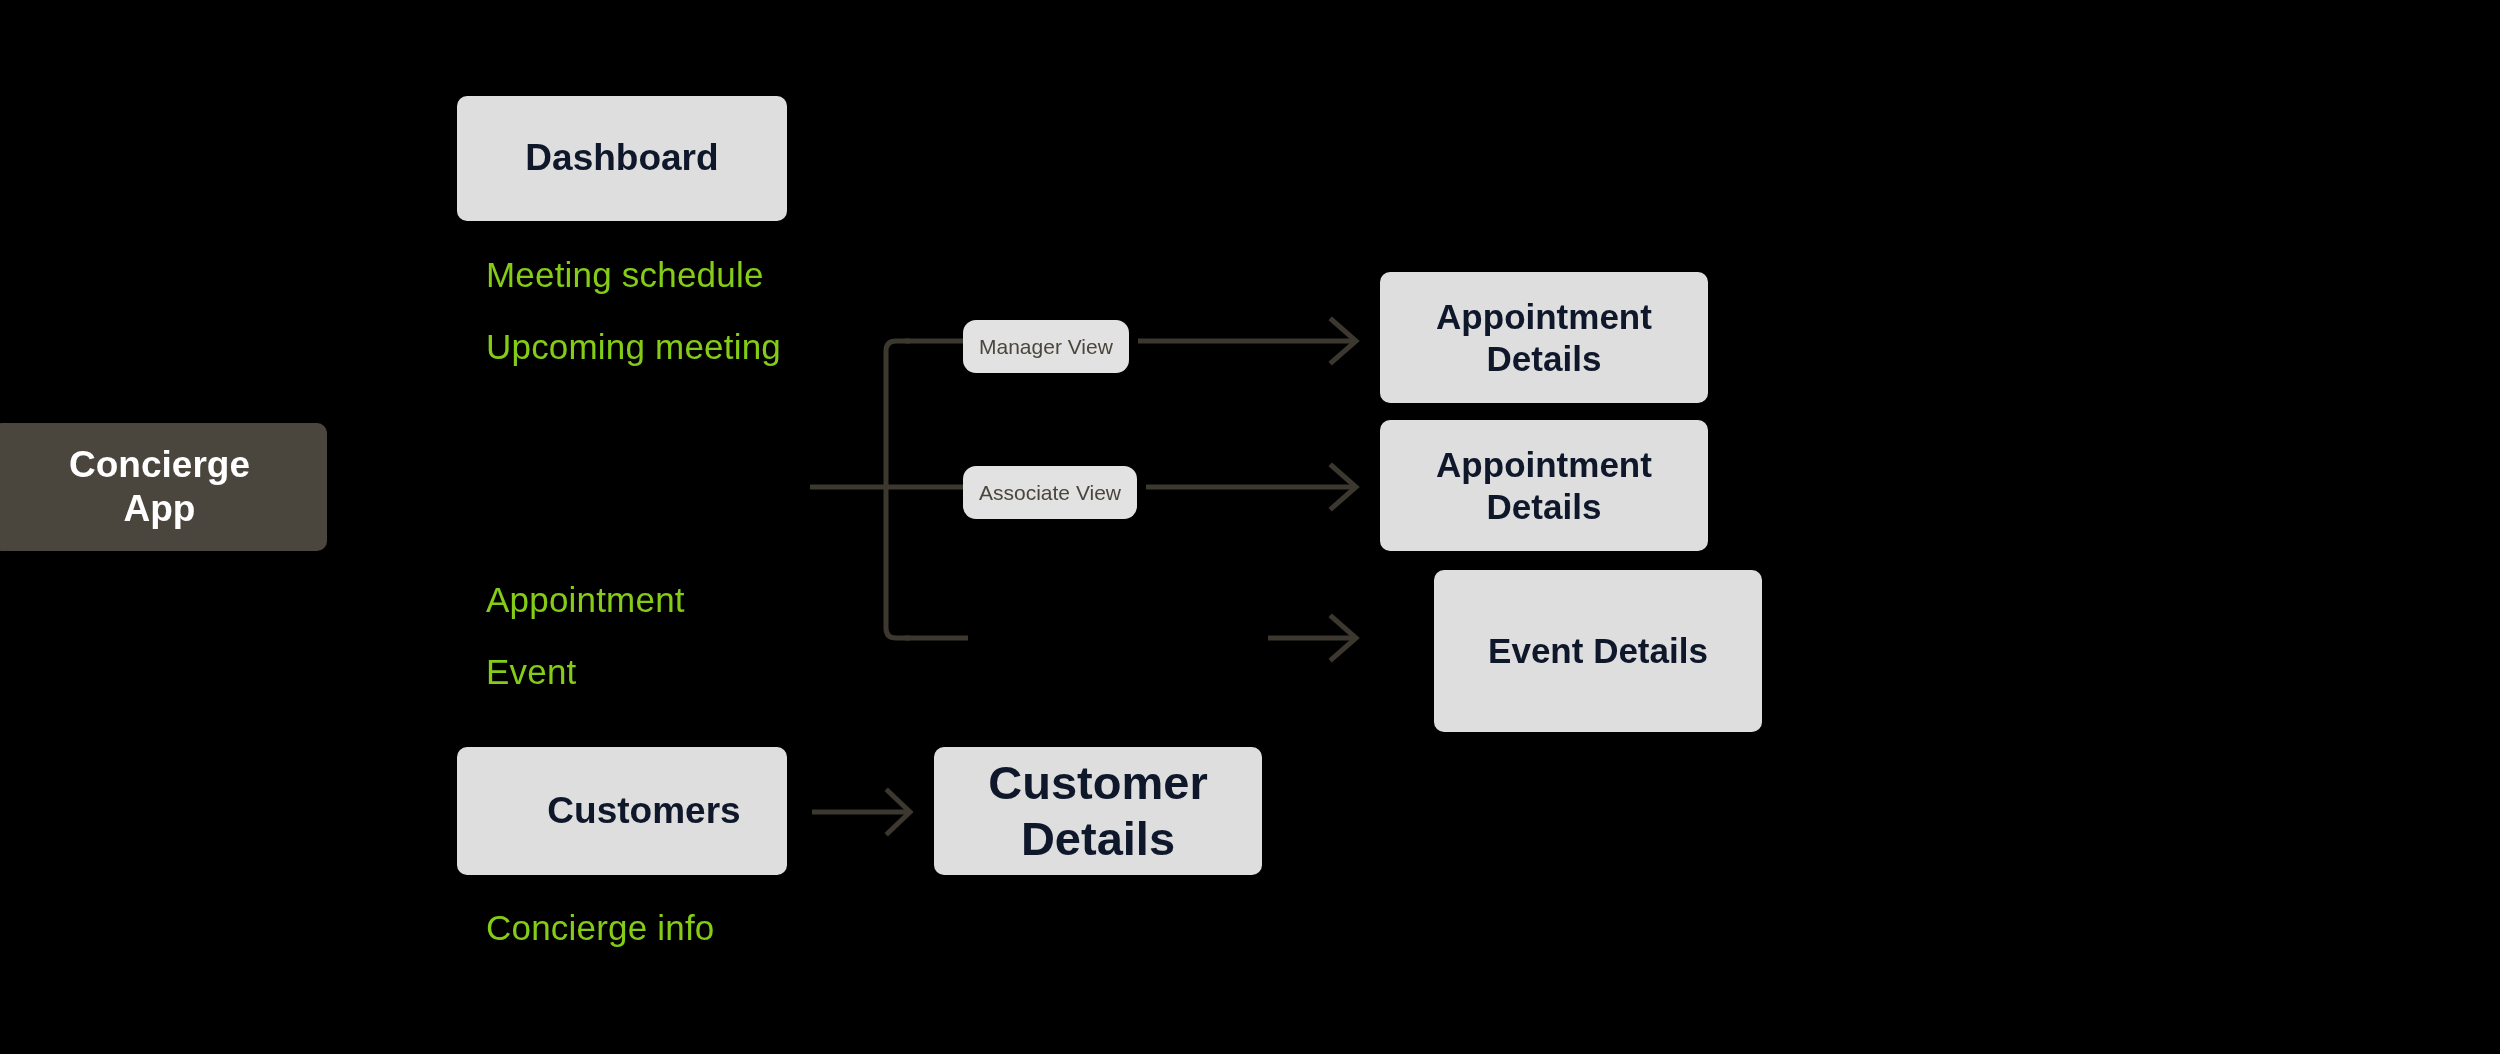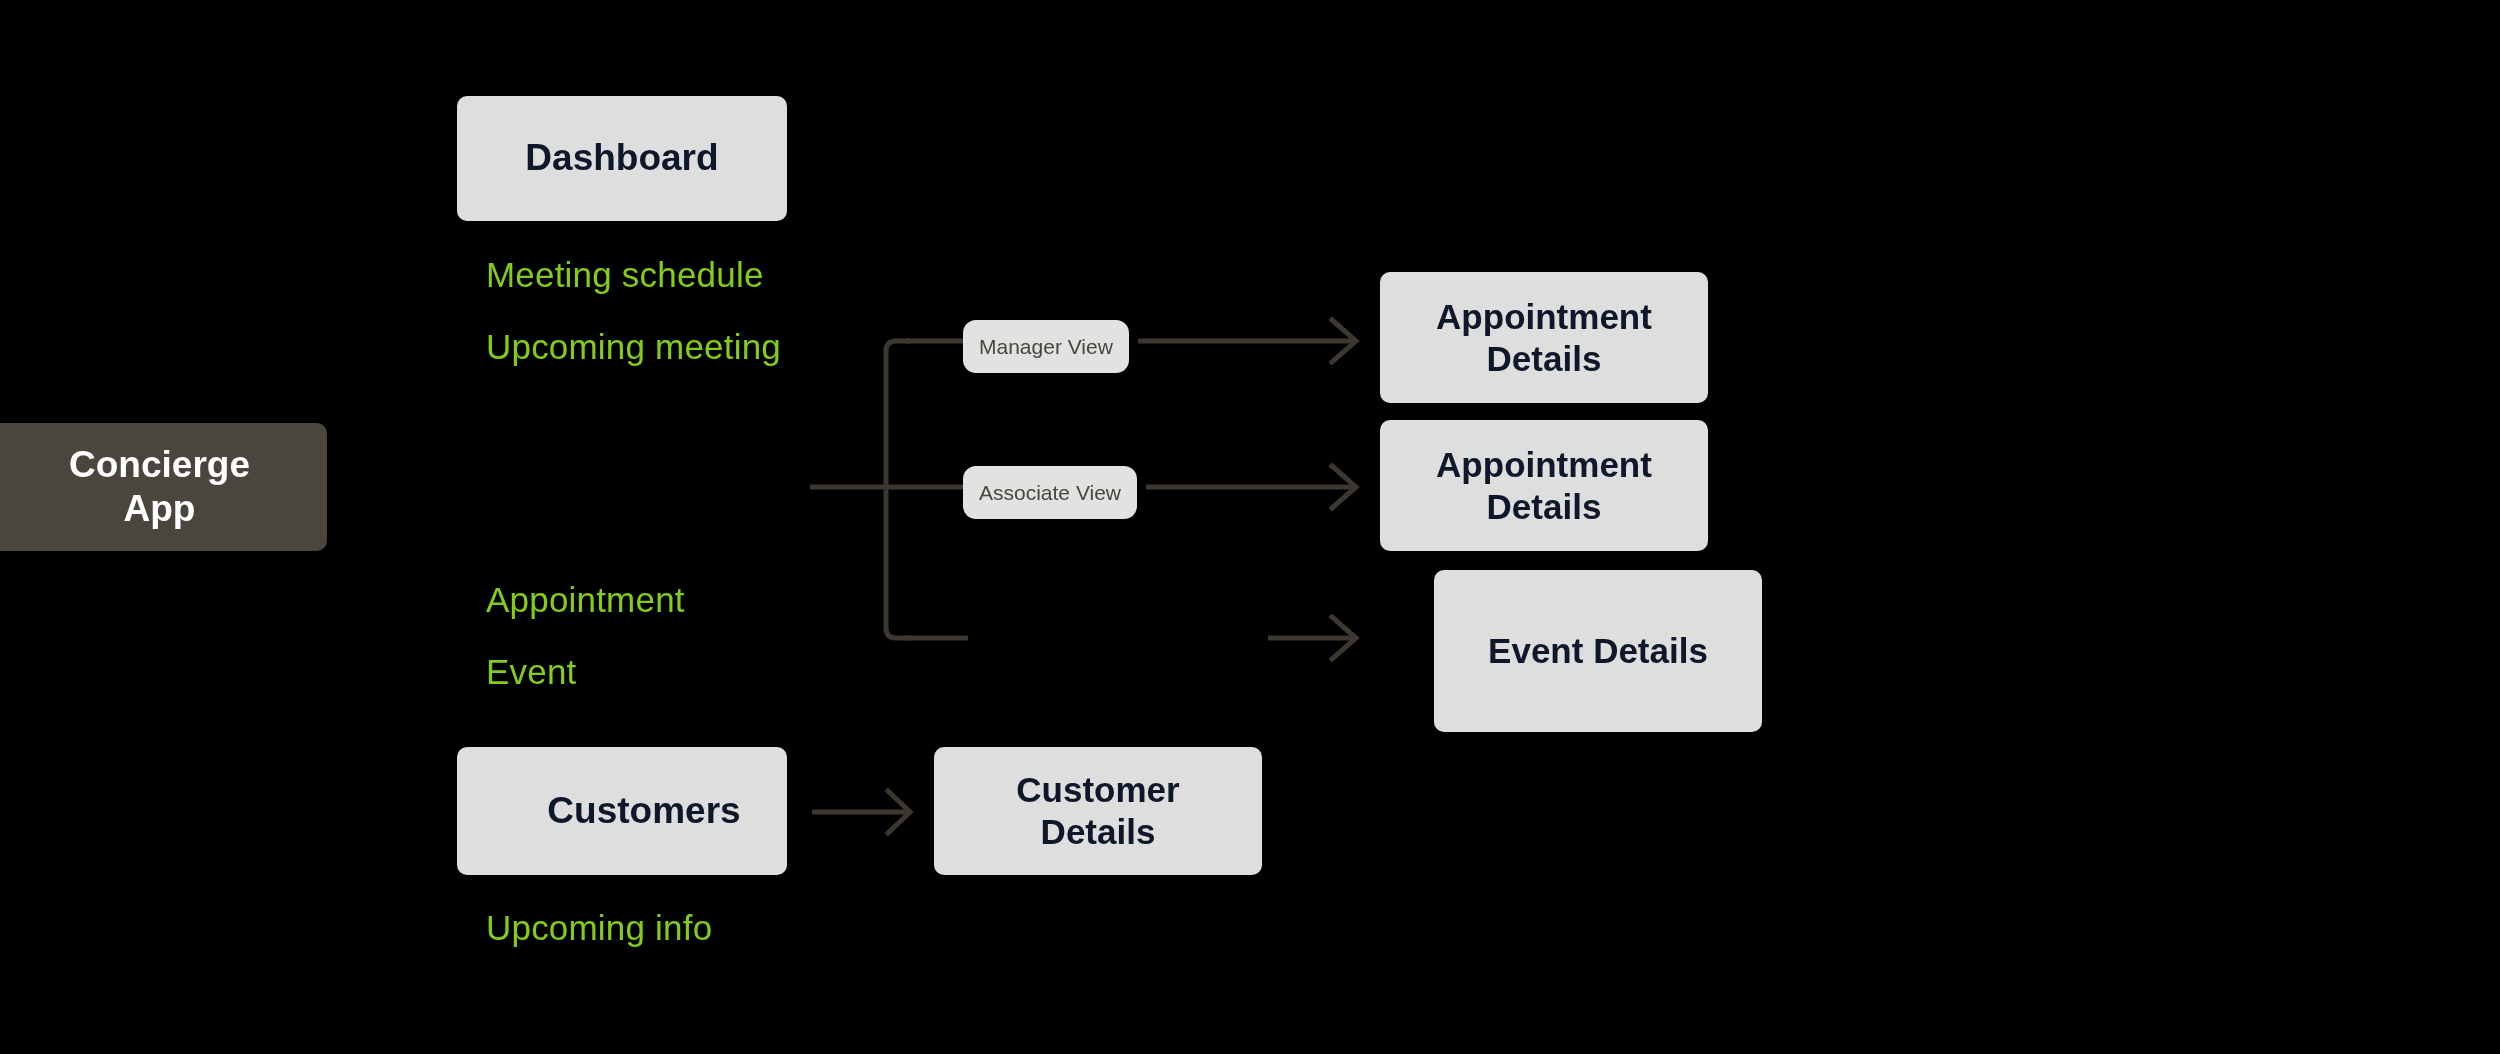--- a/index.html
+++ b/index.html
@@ -91,21 +91,21 @@
     top: 570px;
     width: 328px;
     height: 162px;
     font-size: 35px;
   }
   #node-custdetails {
     left: 934px;
     top: 747px;
     width: 328px;
     height: 128px;
-    font-size: 35px;
+    font-size: 47px;
   }
 
   
   .sublabel {
     position: absolute;
     color: #84cc16;
     font-size: 35px;
     white-space: nowrap;
     letter-spacing: 0.2px;
   }
@@ -201,21 +201,21 @@
 
 
   <div class="node node-light" id="node-customers">
     <span>Customers</span>
   </div>
 
   <div class="sublabel" id="sub-meeting-schedule">Meeting schedule</div>
   <div class="sublabel" id="sub-upcoming-meeting">Upcoming meeting</div>
   <div class="sublabel" id="sub-appointment">Appointment</div>
   <div class="sublabel" id="sub-event">Event</div>
-  <div class="sublabel" id="sub-customer-info">Upcoming info</div>
+  <div class="sublabel" id="sub-customer-info">Concierge info</div>
 
   <div class="pill" id="pill-manager">Manager View</div>
   <div class="pill" id="pill-associate">Associate View</div>
 
   <div class="node node-light" id="node-appt1">
     <div>
       <div>Appointment</div>
       <div>Details</div>
     </div>
   </div>

